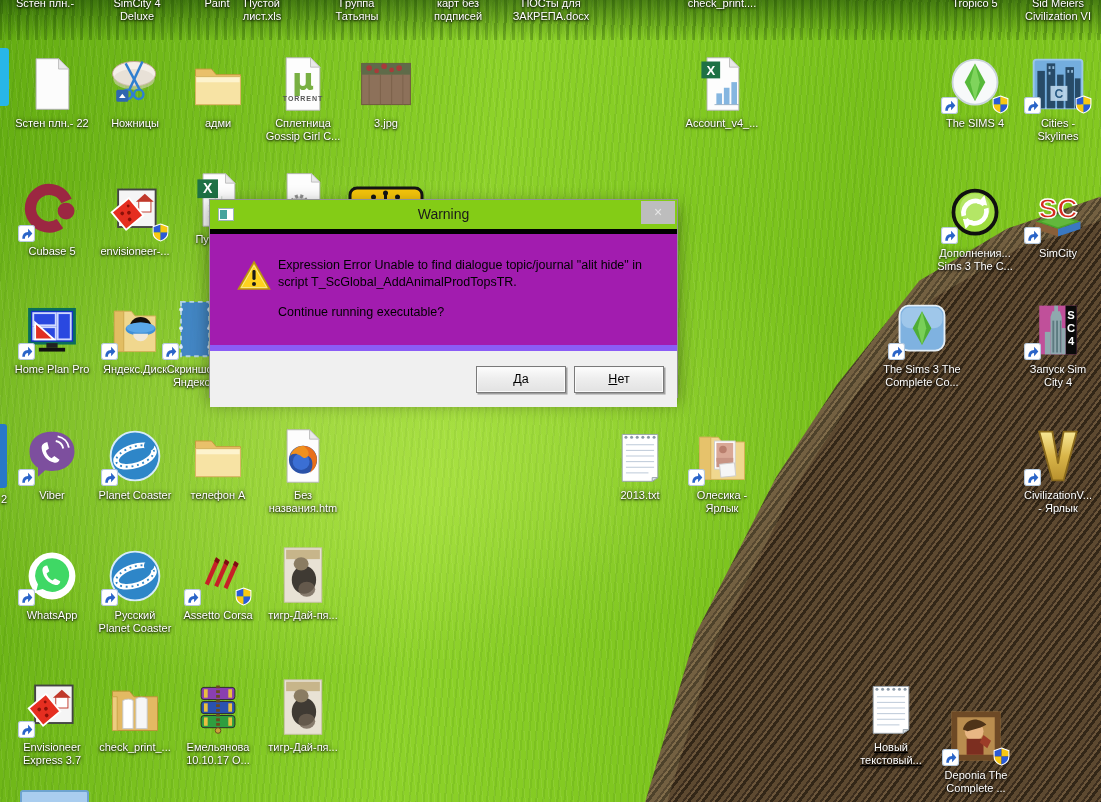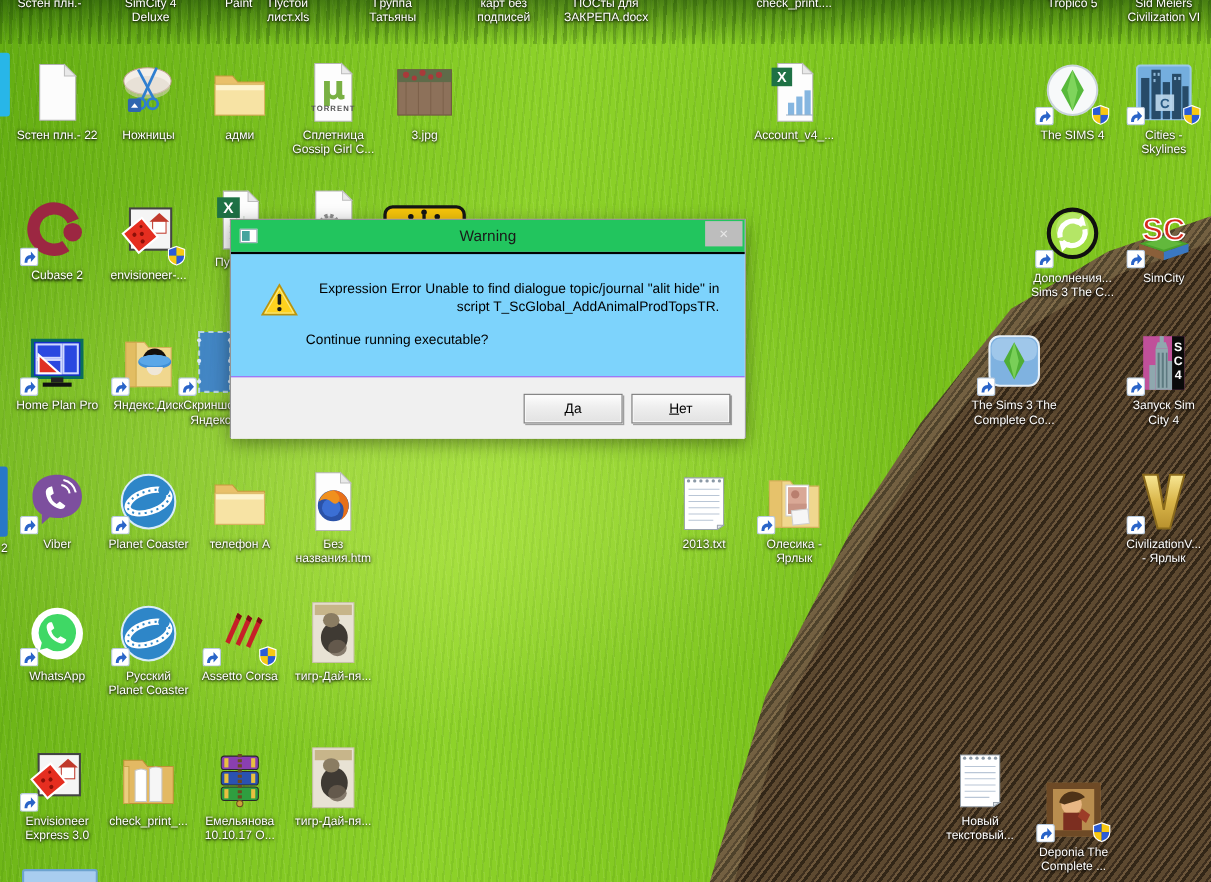--- a/index.html
+++ b/index.html
@@ -43,33 +43,33 @@
   .sliver{position:absolute;z-index:2;border-radius:0 3px 3px 0;}
   .sliver-label{position:absolute;z-index:2;font-size:11px;color:#fff;
     text-shadow:0 1px 2px rgba(0,0,0,.95),0 0 4px rgba(0,0,0,.75);}
   .partial-window{position:absolute;left:20px;top:790px;width:65px;height:12px;z-index:2;
     background:#a9cdef;border:2px solid #6da3cf;border-bottom:none;border-radius:3px 3px 0 0;}
 
   
   .dialog{position:absolute;left:209px;top:199px;width:467px;height:197px;z-index:10;
     background:#f0f0f0;border:1px solid #939393;
     box-shadow:0 5px 16px rgba(0,0,0,.42);}
-  .dlg-titlebar{position:relative;height:29px;background:#22c55e;}
+  .dlg-titlebar{position:relative;height:29px;background:#84cc16;}
   .dlg-title{position:absolute;left:0;right:0;top:6px;text-align:center;font-size:14px;color:#1a1a1a;}
   .dlg-appicon{position:absolute;left:8px;top:8px;width:16px;height:13px;
     border:1px solid #9fb3ba;background:#fff;box-sizing:border-box;}
   .dlg-appicon i{position:absolute;left:1px;top:1px;width:7px;height:9px;background:#46a49d;}
   .dlg-close{position:absolute;right:2px;top:1px;width:34px;height:23px;background:#bdbdbd;
     color:#e6e6e6;font-size:14px;line-height:23px;text-align:center;border:none;padding:0;
     font-family:"Liberation Sans",sans-serif;}
-  .dlg-body{position:relative;height:111px;background:#7dd3fc;border-top:2px solid #000000;text-align:right;}
+  .dlg-body{position:relative;height:111px;background:#a21caf;border-top:5px solid #000000;}
   .warn-icon{position:absolute;left:27px;top:26px;width:34px;height:31px;}
   .dlg-msg{position:absolute;left:68px;top:23px;width:376px;font-size:12.5px;line-height:17px;color:#000;}
   .dlg-question{position:absolute;left:68px;top:71px;font-size:12.5px;color:#000;}
-  .dlg-footer{position:relative;height:56px;background:#f0f0f0;border-top:1px solid #8b5cf6;}
+  .dlg-footer{position:relative;height:56px;background:#f0f0f0;border-top:6px solid #8b5cf6;}
   .dlg-btn{position:absolute;top:15px;width:90px;height:27px;font-size:12.5px;color:#000;
     background:linear-gradient(#fdfdfd,#eee 45%,#e2e2e2);border:1px solid #7a7a7a;
     box-shadow:1.5px 1.5px 0 rgba(60,60,60,.45), inset 0 0 0 1px #fafafa;
     font-family:"Liberation Sans",sans-serif;padding:0 0 2px 0;}
   .dlg-btn::first-letter{text-decoration:underline;}
   #btn-yes{left:266px;}
   #btn-no{left:364px;}
 </style>
 </head>
 <body>
@@ -264,21 +264,21 @@
             <circle cx="29" cy="28" r="20" fill="none" stroke="#9c2742" stroke-width="12" stroke-dasharray="98 28" transform="rotate(55 29 28)"></circle>
             <circle cx="47" cy="31" r="9" fill="#9c2742"></circle>
           </svg>
           <span class="sc-arrow">
             <svg viewBox="0 0 16 16">
               <rect x=".5" y=".5" width="15" height="15" rx="2" fill="#fff" stroke="#b8cade"></rect>
               <path d="M4 13Q4 6.5 9.5 6.5L9.5 3.5 13.5 8 9.5 12.5 9.5 9.5Q6.5 9.5 6.5 13Z" fill="#2a64c8"></path>
             </svg>
           </span>
         </div>
-        <div class="icon-label">Cubase 2</div>
+        <div class="icon-label">Cubase 5</div>
       </div>
       <div class="icon" style="left: 95px; top: 180px;">
         <div class="icon-art">
           <svg viewBox="0 0 64 64">
             <rect x="14" y="8" width="40" height="40" fill="#f5f5f5" stroke="#444" stroke-width="2"></rect>
             <rect x="36" y="20" width="13" height="12" fill="#fff" stroke="#c0392b"></rect>
             <path d="M33 21l9.5-8.5L52 21z" fill="#c0392b"></path>
             <g transform="rotate(-40 24 34)">
               <rect x="12" y="22" width="24" height="24" fill="#e52e20" stroke="#fff" stroke-width="2"></rect>
               <g fill="#8c1008">
@@ -727,21 +727,21 @@
             </g>
           </svg>
           <span class="sc-arrow">
             <svg viewBox="0 0 16 16">
               <rect x=".5" y=".5" width="15" height="15" rx="2" fill="#fff" stroke="#b8cade"></rect>
               <path d="M4 13Q4 6.5 9.5 6.5L9.5 3.5 13.5 8 9.5 12.5 9.5 9.5Q6.5 9.5 6.5 13Z" fill="#2a64c8"></path>
             </svg>
           </span>
         </div>
         <div class="icon-label">Envisioneer
-Express 3.0</div>
+Express 3.7</div>
       </div>
       <div class="icon" style="left: 95px; top: 676px;">
         <div class="icon-art">
           <svg viewBox="0 0 64 64">
             <path d="M8 14h18l5 6h25v36H8z" fill="#e3b963" stroke="#bd9238"></path>
             <path d="M19 24c4-2 8-2 11 0v30H19z" fill="#fff" stroke="#c6c6c6"></path>
             <path d="M33 22c4-2 8-2 12 0v32H33z" fill="#f6f6f6" stroke="#c6c6c6"></path>
             <path d="M8 56V20h5v36z" fill="#eccd7f" stroke="#c8a348"></path>
           </svg>
         </div>
@@ -775,21 +775,21 @@
           <svg viewBox="0 0 64 64">
             <rect x="12" y="2" width="40" height="58" fill="#e8e2d4" stroke="#c9c0ac"></rect>
             <rect x="14" y="4" width="36" height="10" fill="#b9a26b" opacity=".7"></rect>
             <ellipse cx="33" cy="36" rx="13" ry="15" fill="#3f3a33"></ellipse>
             <ellipse cx="30" cy="19" rx="8" ry="7" fill="#8a7c62"></ellipse>
             <ellipse cx="36" cy="46" rx="9" ry="8" fill="#6e6252" opacity=".8"></ellipse>
           </svg>
         </div>
         <div class="icon-label">тигр-Дай-пя...</div>
       </div>
-      <div class="icon" style="left: 851px; top: 676px;">
+      <div class="icon" style="left: 851px; top: 676px; text-decoration: underline;">
         <div class="icon-art">
           <svg viewBox="0 0 64 64">
             <path d="M13 9h38v46l-6 4H13z" fill="#fff" stroke="#9aa4ad"></path>
             <path d="M45 59l6-4h-6z" fill="#dfe4e8" stroke="#9aa4ad"></path>
             <g stroke="#b9c6d6" fill="none">
               <path d="M17 20h30M17 26h30M17 32h30M17 38h30M17 44h30M17 50h24"></path>
             </g>
             <g fill="#8b99a6">
               <circle cx="17" cy="12" r="1.6"></circle>
               <circle cx="23" cy="12" r="1.6"></circle>

